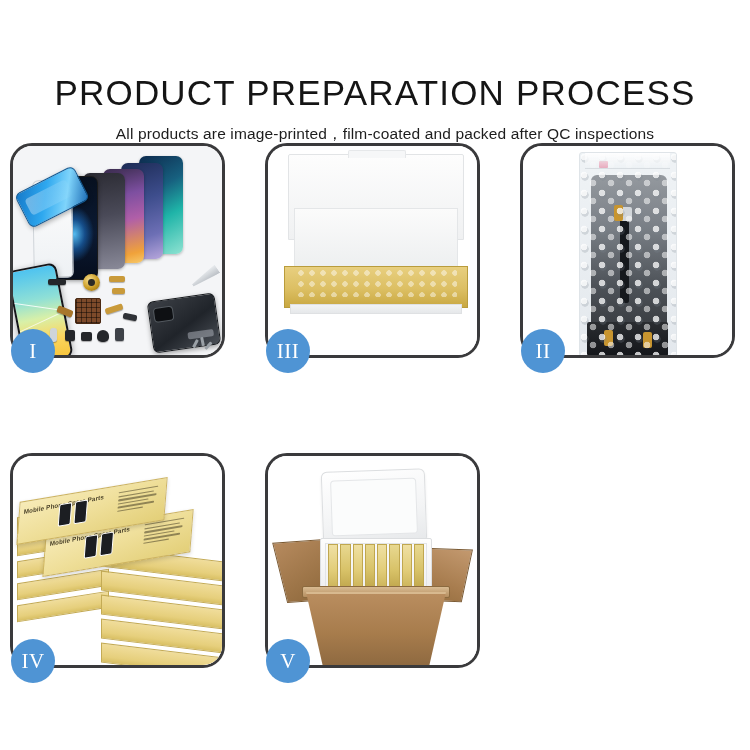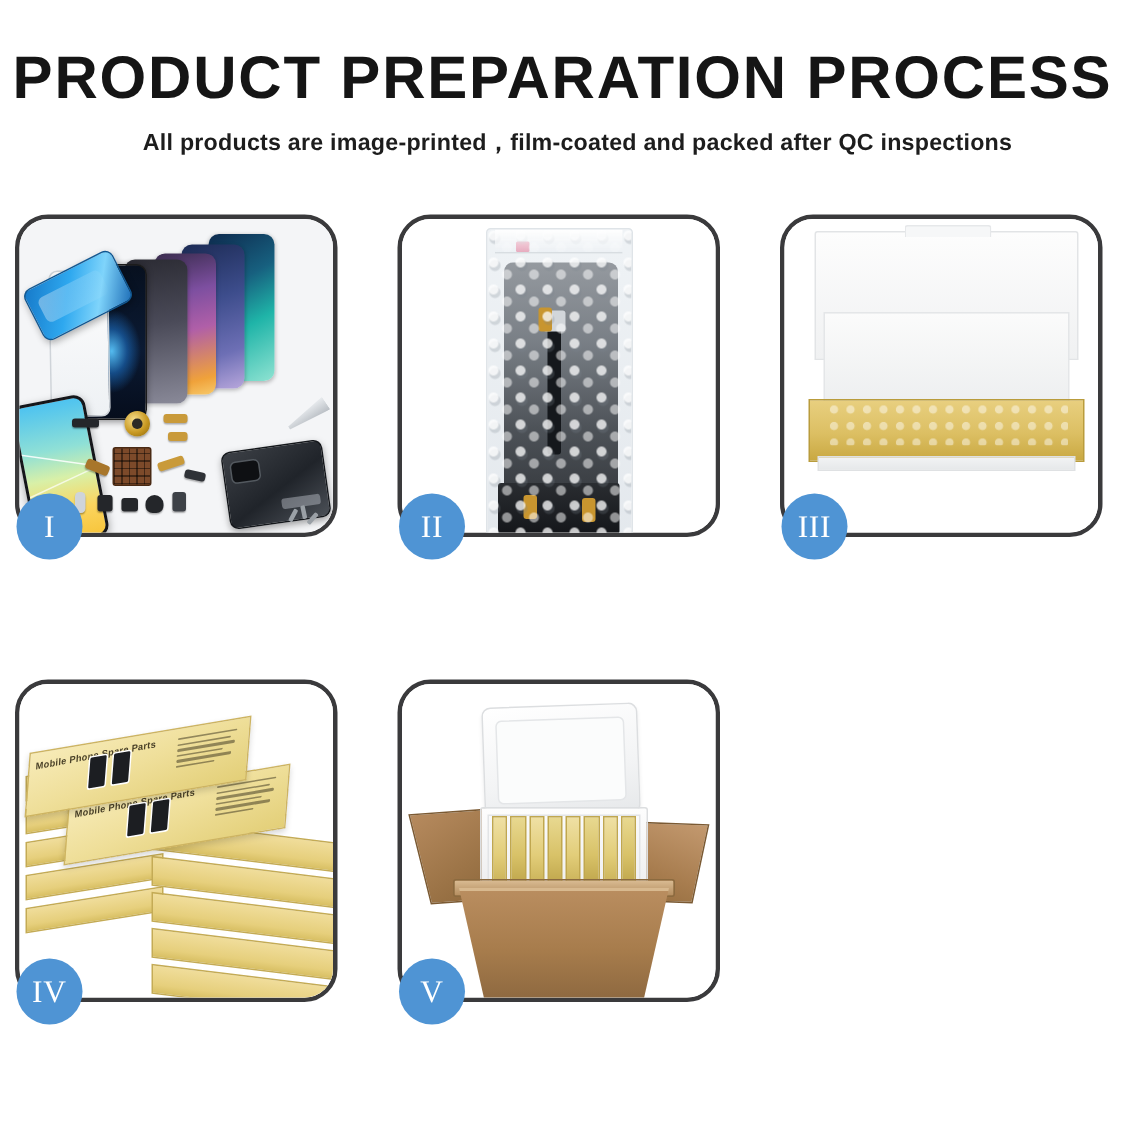--- a/index.html
+++ b/index.html
@@ -10,31 +10,32 @@
     background: #ffffff;
     font-family: "Liberation Sans", sans-serif;
     overflow: hidden;
   }
 
   #page { position: relative; width: 750px; height: 750px; background: #fff; }
 
   
   .header { padding-top: 30px; text-align: center; }
   .title {
-    font-size: 40px;
-    font-weight: 700;
+    font-size: 35px;
+    font-weight: 400;
     letter-spacing: 1.2px;
     color: #151515;
     line-height: 1.1;
     white-space: nowrap;
+    margin-top: 44px;
   }
   .subtitle {
     margin-top: 11px;
     font-size: 15.5px;
-    font-weight: 700;
+    font-weight: 400;
     color: #1d1d1d;
     letter-spacing: 0.15px;
     white-space: nowrap;
     padding-left: 20px;
   }
 
   
   .grid {
     position: absolute;
     left: 10px; top: 143px;
@@ -521,50 +522,50 @@
         <div class="screws">
             <span></span>
             <span></span>
             <span></span>
           </div>
       </div>
       <div class="badge">I</div>
     </div>
 
     <div class="panel">
+      <div class="panel-inner p3">
+        <div class="b3-lid-back"></div>
+        <div class="b3-foam"></div>
+        <div class="b3-tray">
+          <div class="b3-tray-inner"></div>
+        </div>
+        <div class="b3-front-flap"></div>
+      </div>
+      <div class="badge">III</div>
+    </div>
+
+    <div class="panel">
       <div class="panel-inner p2">
         <div class="bubble-bag">
           <div class="screen-in-bag"></div>
           <div class="flex-in-bag"></div>
           <div class="bottom-board"></div>
           <div class="conn-tab ct1"></div>
           <div class="conn-tab ct2"></div>
           <div class="conn-tab ct3"></div>
           <div class="pink-tab"></div>
           <div class="bubbles-shade"></div>
           <div class="bubbles"></div>
           <div class="bag-top"></div>
         </div>
       </div>
       <div class="badge">II</div>
     </div>
 
     <div class="panel">
-      <div class="panel-inner p3">
-        <div class="b3-lid-back"></div>
-        <div class="b3-foam"></div>
-        <div class="b3-tray">
-          <div class="b3-tray-inner"></div>
-        </div>
-        <div class="b3-front-flap"></div>
-      </div>
-      <div class="badge">III</div>
-    </div>
-
-    <div class="panel">
       <div class="panel-inner p4">
         <div class="stack">
           <div class="box-l bl5"></div>
           <div class="box-l bl4"></div>
           <div class="box-l bl3"></div>
           <div class="box-l bl2"></div>
           <div class="box-l bl1"></div>
 
           <div class="box-l br5"></div>
           <div class="box-l br4"></div>

